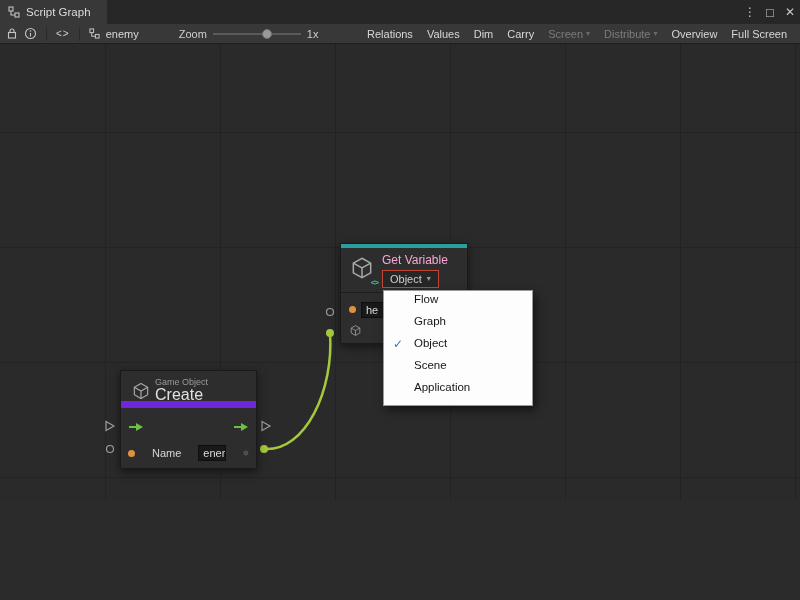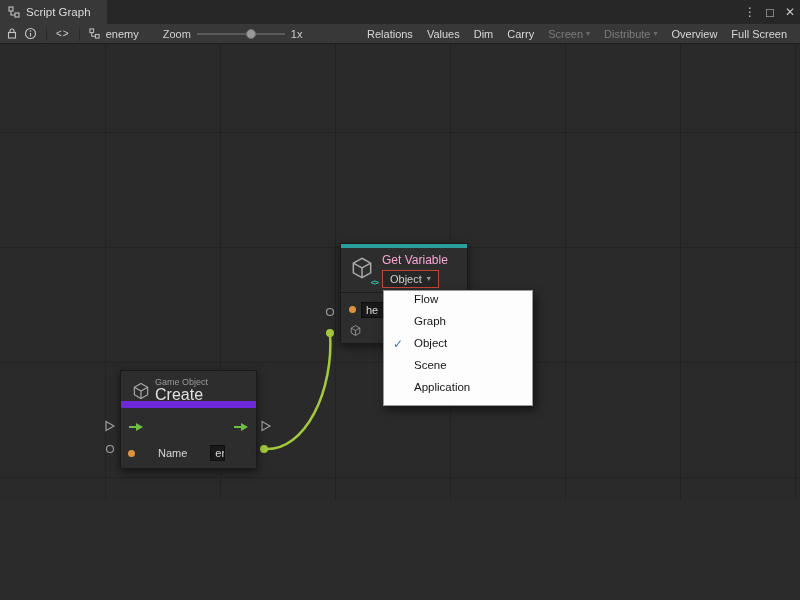--- a/index.html
+++ b/index.html
@@ -13,21 +13,21 @@
   .titlebar-spacer{flex:1}
   .win-btn{width:20px;display:flex;align-items:center;justify-content:center;color:#c8c8c8;font-size:12px;cursor:pointer}
   .win-btn.max{font-size:13px}
 
   
   .toolbar{height:20px;background:#383838;border-bottom:1px solid #1f1f1f;display:flex;align-items:center;font-size:11px;color:#d4d4d4;padding:0 6px;gap:6px;flex:0 0 20px}
   .tb-icon{display:flex;align-items:center;cursor:pointer}
   .sep{width:1px;height:14px;background:#2a2a2a;margin:0 3px}
   .code{font-size:10px;letter-spacing:1px;color:#cfcfcf;cursor:pointer}
   .gname{color:#d8d8d8;cursor:pointer}
-  .zoom-label{margin-left:18px;color:#cfcfcf}
+  .zoom-label{margin-left:34px;color:#cfcfcf}
   .slider{position:relative;width:88px;height:14px;cursor:pointer}
   .slider .track{position:absolute;left:0;right:0;top:6px;height:2px;background:#5a5a5a}
   .slider .handle{position:absolute;top:2px;width:10px;height:10px;border-radius:50%;background:#999;border:1px solid #6f6f6f}
   .zoom-val{color:#cfcfcf}
   .tb-buttons{margin-left:auto;display:flex;align-items:center;height:100%}
   .tb-btn{background:none;border:none;color:#d8d8d8;font:inherit;height:100%;padding:0 7px;display:inline-flex;align-items:center;gap:3px;cursor:pointer}
   .tb-btn.disabled{color:#7c7c7c;cursor:default}
   .chev{font-size:8px;color:#9a9a9a}
   .tb-btn.disabled .chev{color:#6a6a6a}
 
@@ -48,21 +48,21 @@
 
   
   .create-node{left:120px;top:326px;width:137px;height:99px}
   .cn-header{height:37px;display:flex;align-items:flex-end;gap:4px;padding:0 10px;border-bottom:7px solid #6d28d9}
   .cn-sub{font-size:9px;color:#9a9a9a;line-height:11px}
   .cn-title{font-size:16px;color:#e0e0e0;line-height:13px}
   .cn-body{padding-top:6px}
   .row{display:flex;align-items:center;padding:0 7px}
   .flow-row{height:26px}
   .flow-row .arrow-r{margin-left:auto}
-  .name-row{height:26px;gap:23px}
+  .name-row{height:26px;gap:17px}
   .name-row .cube-sm{margin-left:auto}
   .dot{width:7px;height:7px;border-radius:50%;background:var(--port-orange,#e0913e);flex:0 0 7px}
   .lbl{font-size:11px;color:#d6d6d6}
   .field{background:#191919;border:1px solid #0e0e0e;color:#dcdcdc;font-size:11px;height:16px;line-height:14px;padding:0 4px;width:54px;overflow:hidden;white-space:nowrap;cursor:text}
 
   
   .getvar-node{left:340px;top:199px;width:128px;height:101px}
   .accent{height:4px;background:var(--accent,#2a9d9d)}
   .gv-header{display:flex;align-items:center;gap:7px;padding:5px 8px;height:44px}
   .gv-icon{position:relative;flex:0 0 26px}

